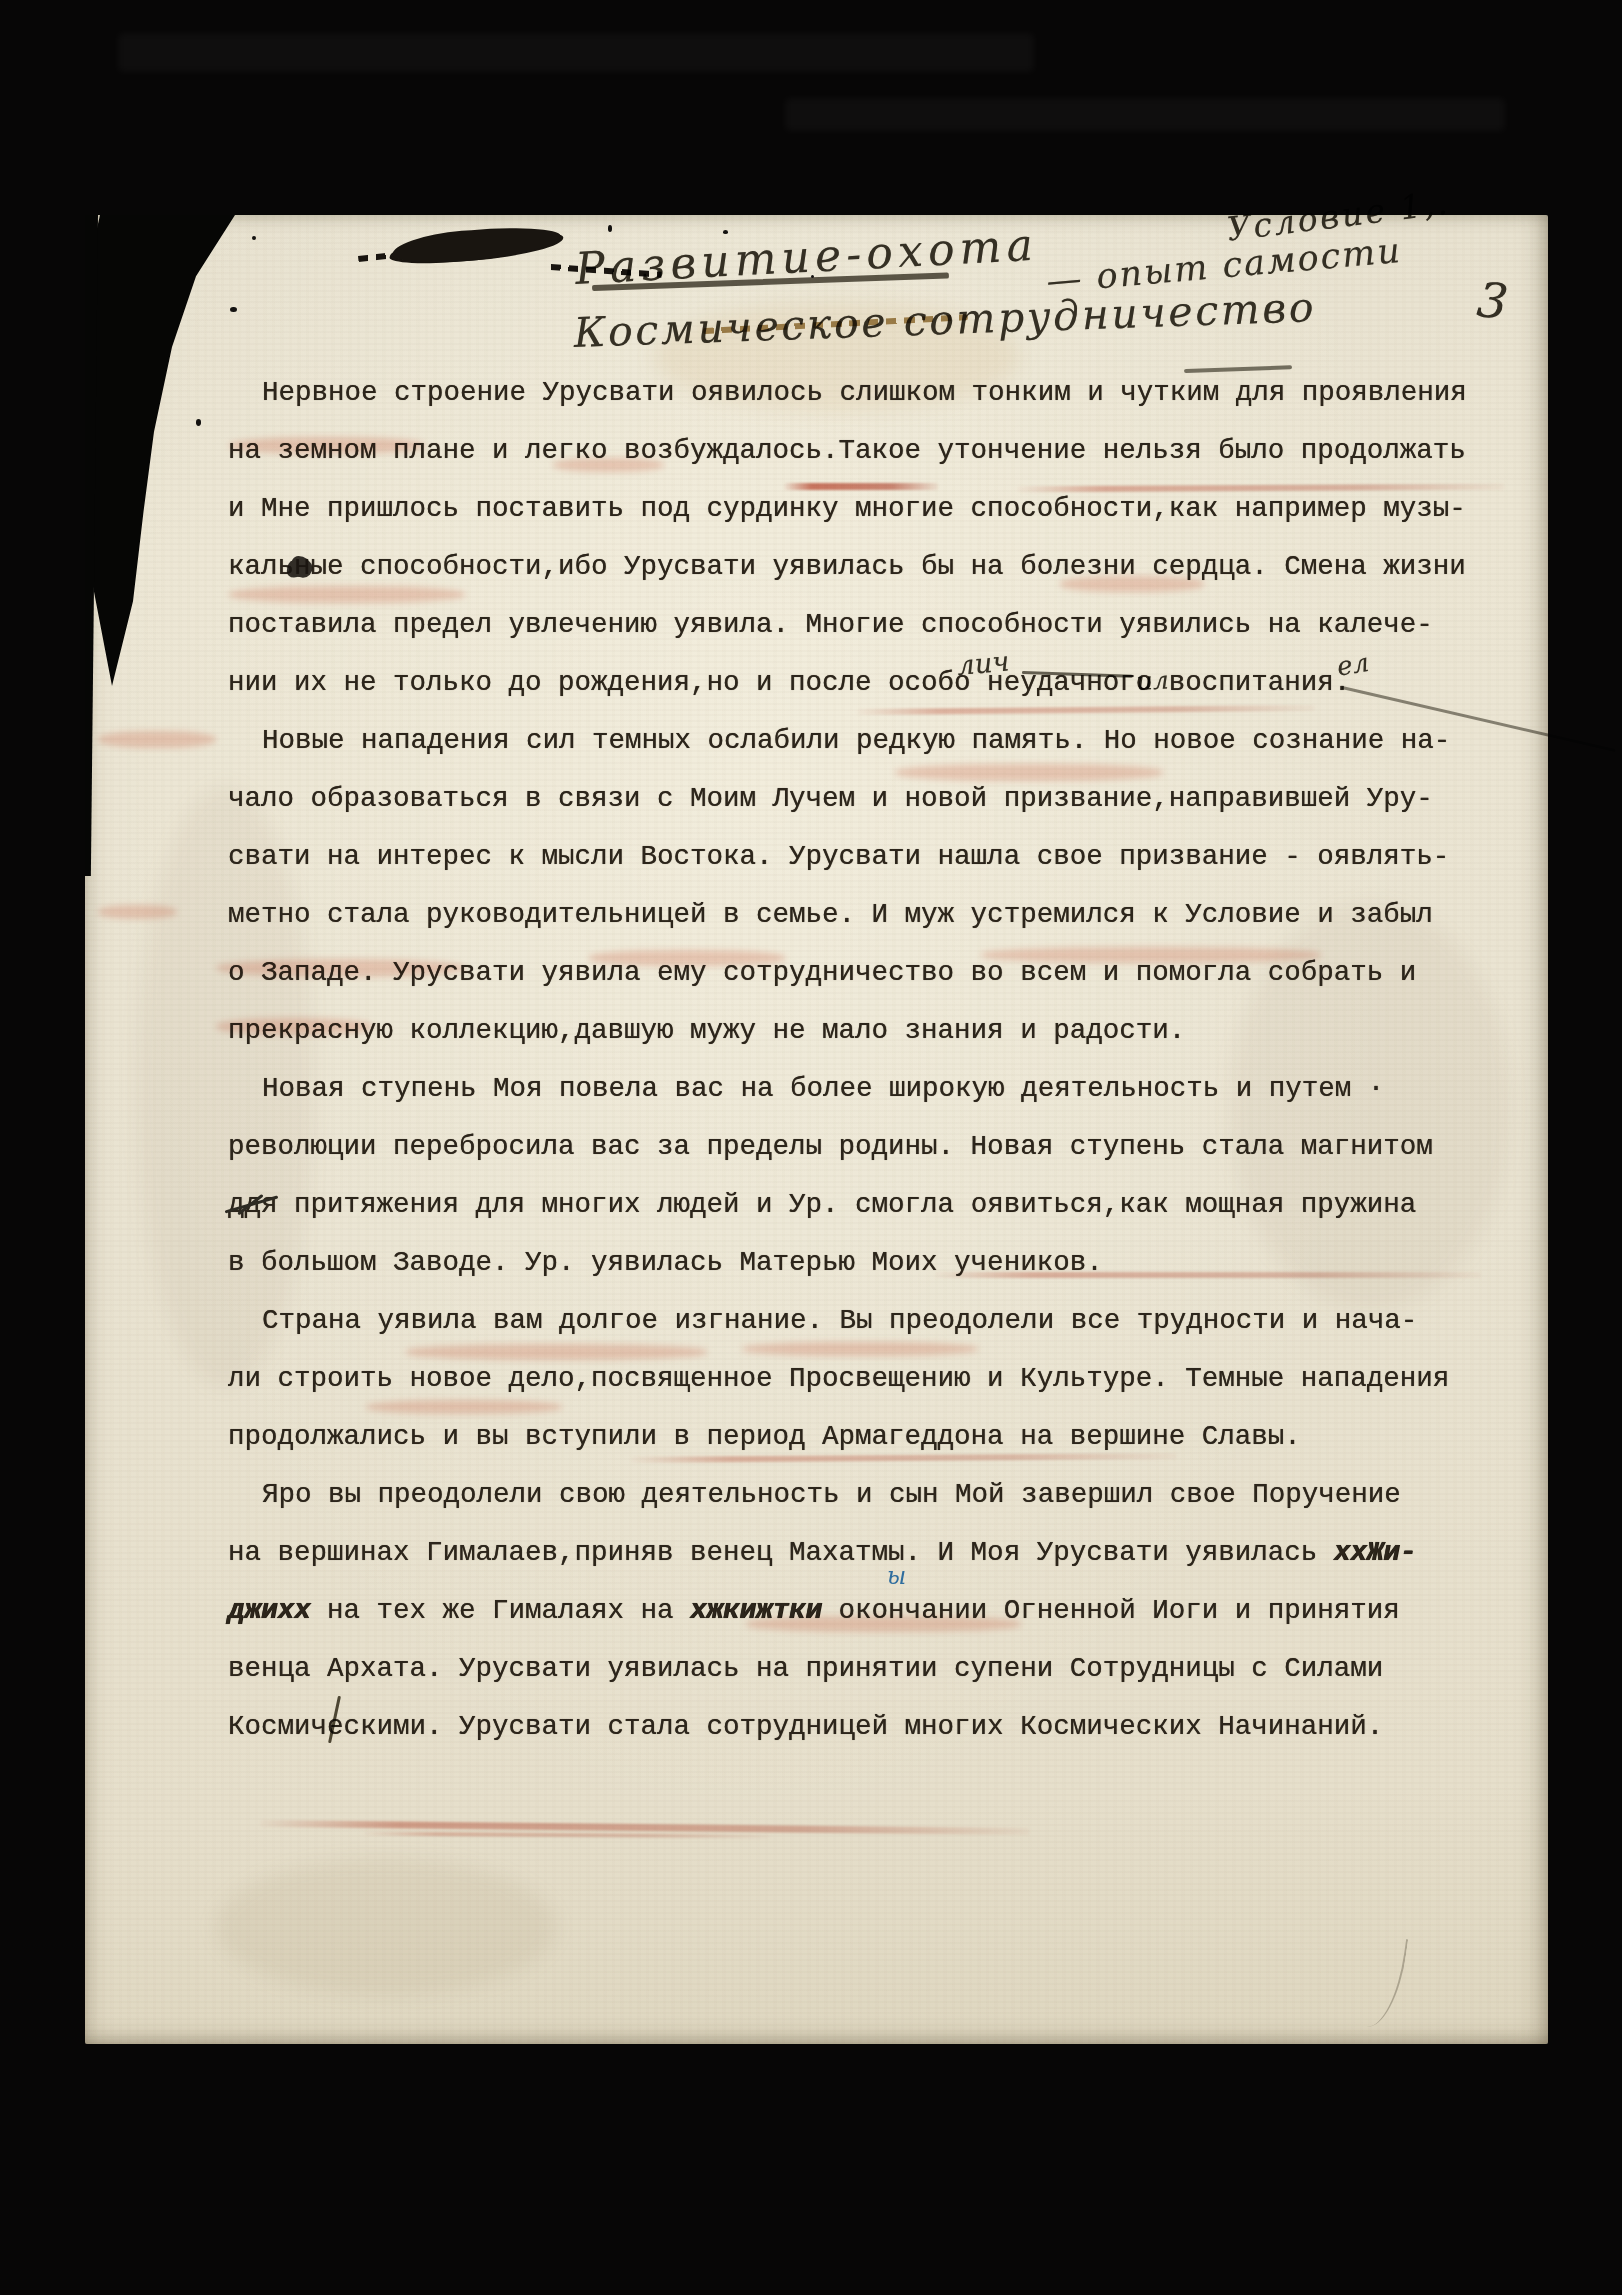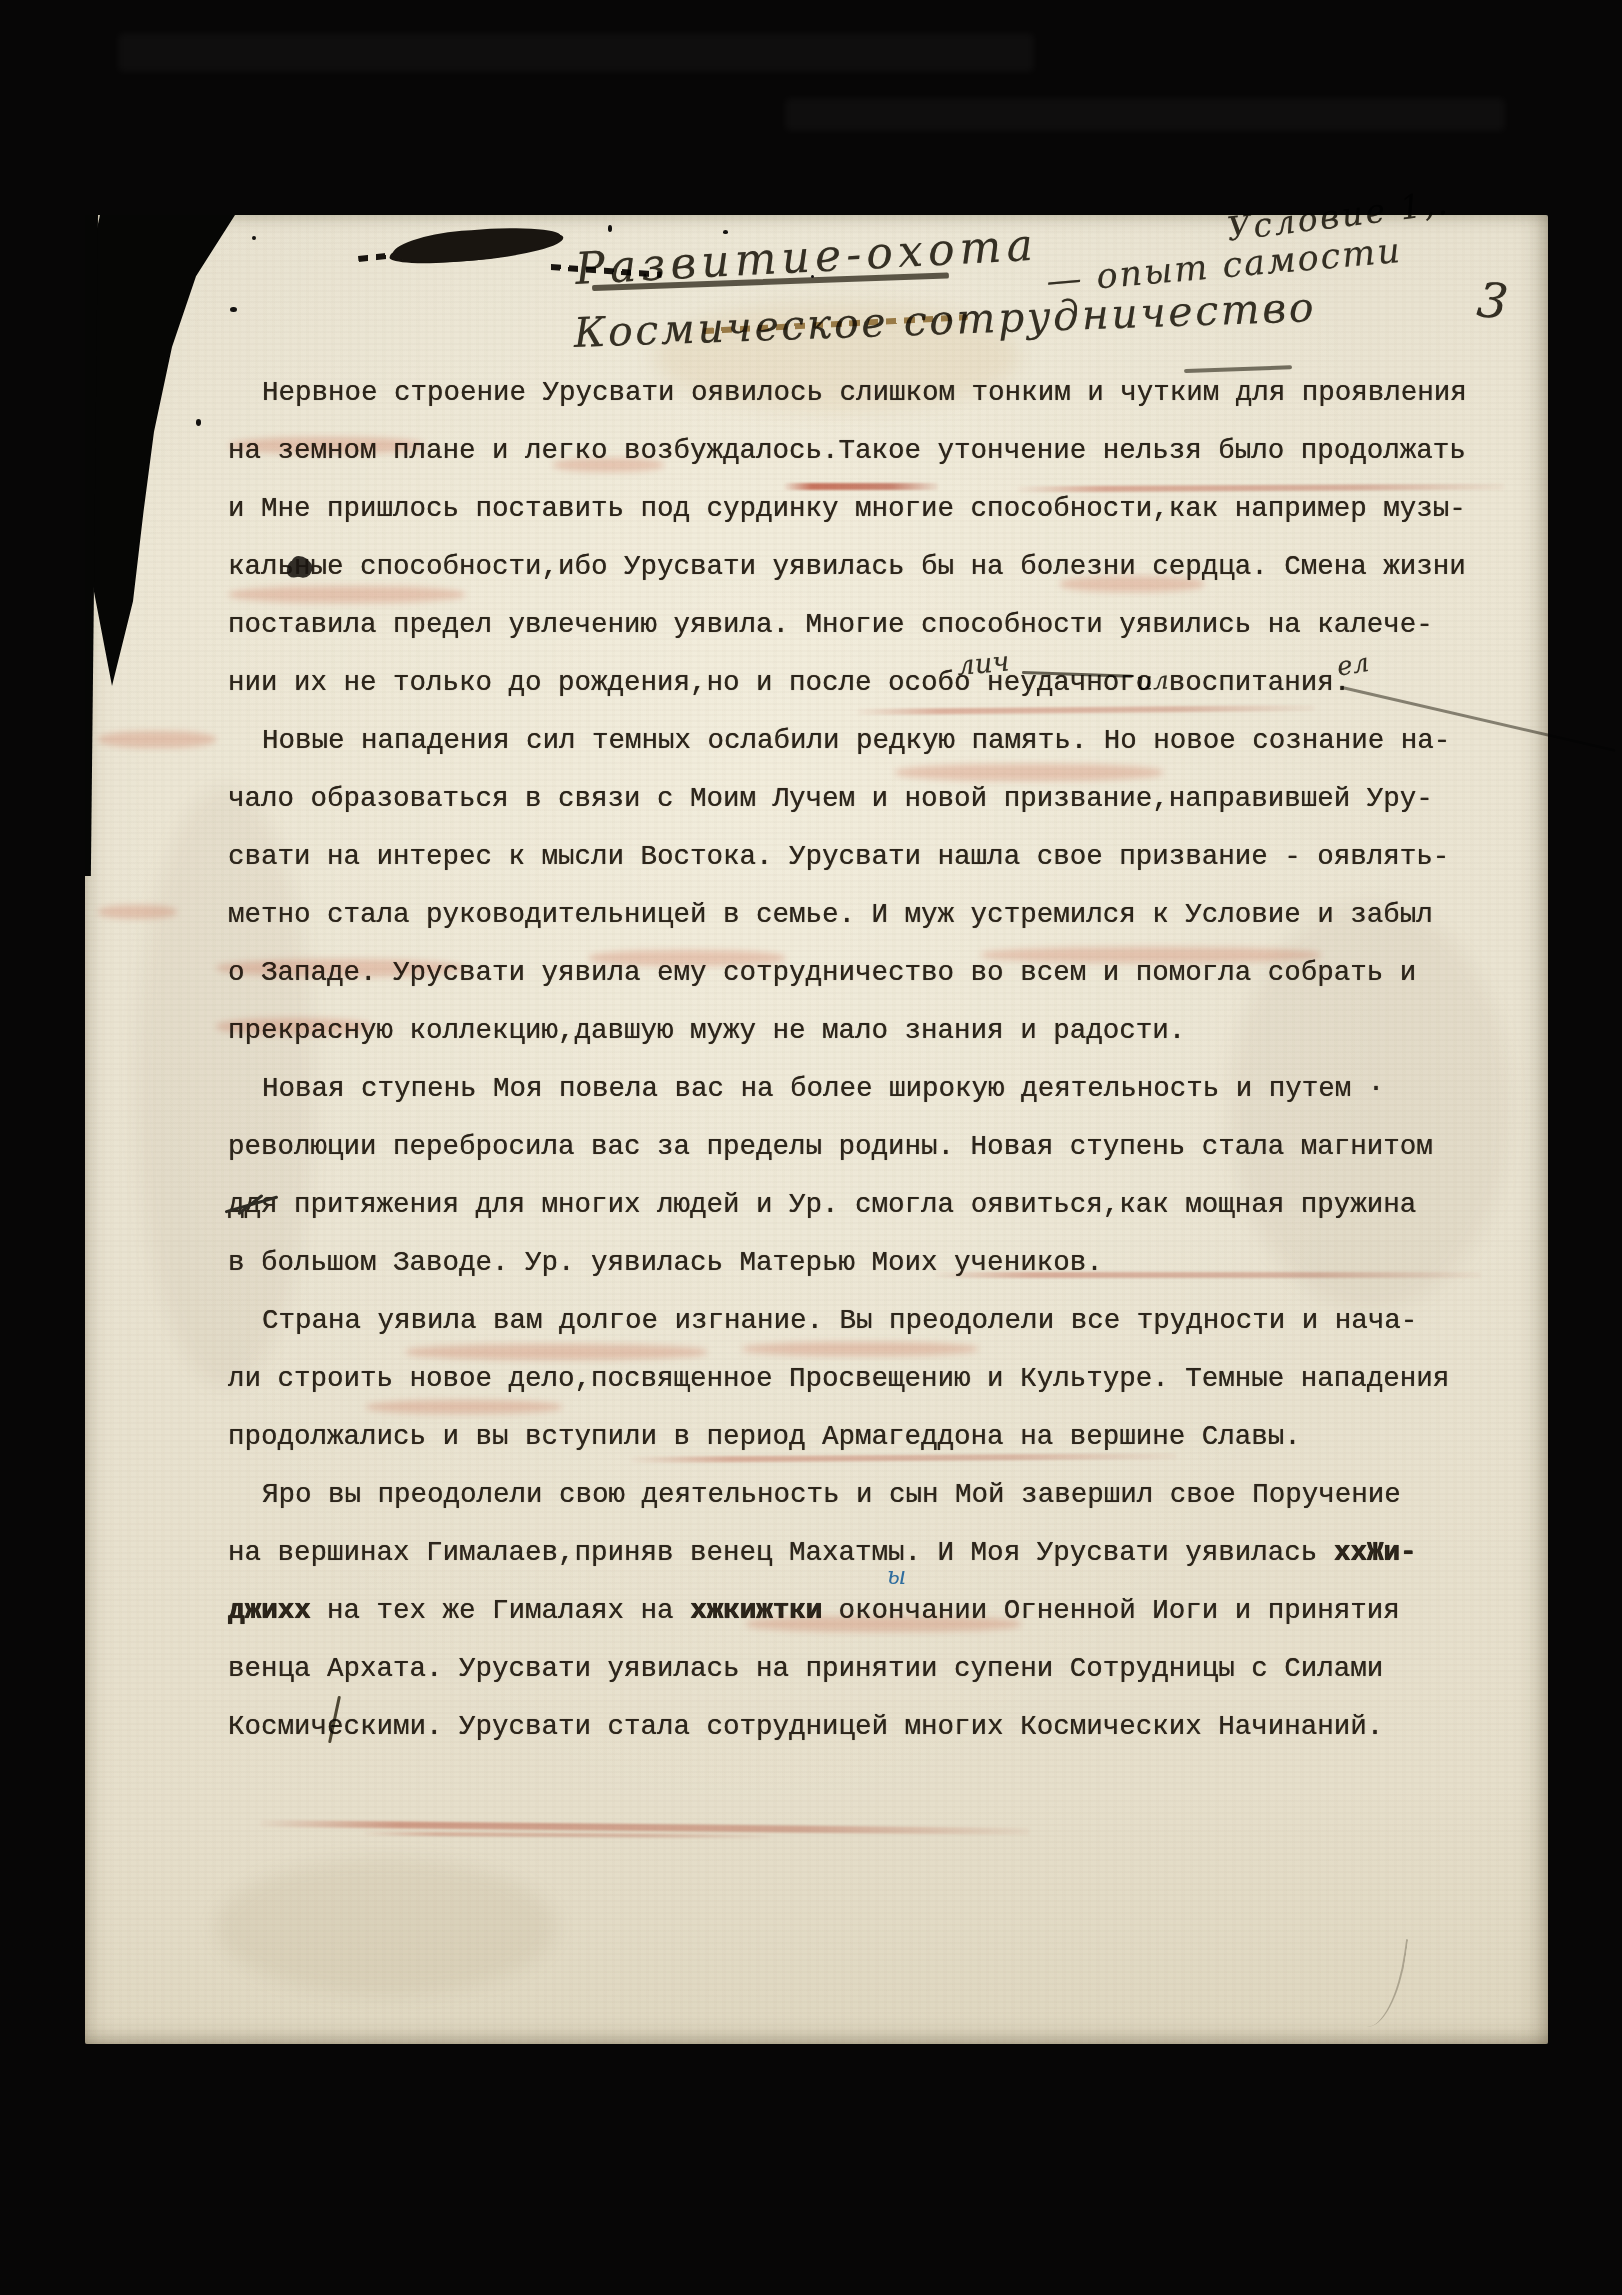--- a/index.html
+++ b/index.html
@@ -31,21 +31,21 @@
   }
   
   .typed{
     position:absolute;left:228px;top:364px;width:1292px;z-index:3;
     font-family:"Liberation Mono","DejaVu Sans Mono",monospace;
     font-size:27.5px;color:#2c251b;
     text-shadow:0 0 0.7px rgba(44,36,24,.75), 0.3px 0.3px 0 rgba(44,36,24,.25);
   }
   .line{height:58px;line-height:58px;white-space:nowrap;}
   .line.indent{padding-left:34px;font-family:Liberation Mono, monospace;}
-  .ot{font-weight:bold;text-shadow:0.7px 0 0 #201a10,0 0 0.7px #201a10;}
+  .ot{font-weight:bold;text-shadow:0.7px 0 0 #201a10,0 0 0.7px #201a10;font-style:italic;}
   .hand-x{position:relative;display:inline-block;}
   .hand-x::before,.hand-x::after{
     content:"";position:absolute;left:-3.9px;right:-1.3px;top:46%;height:3.3px;
     background:#2e2b23;border-radius:2px;
   }
   .hand-x::before{transform:rotate(-16deg);}
   .hand-x::after{left:6.5px;right:11.8px;transform:rotate(-38deg);}
   
   .ann{position:absolute;z-index:4;line-height:1;}
   .blend{mix-blend-mode:multiply;}

